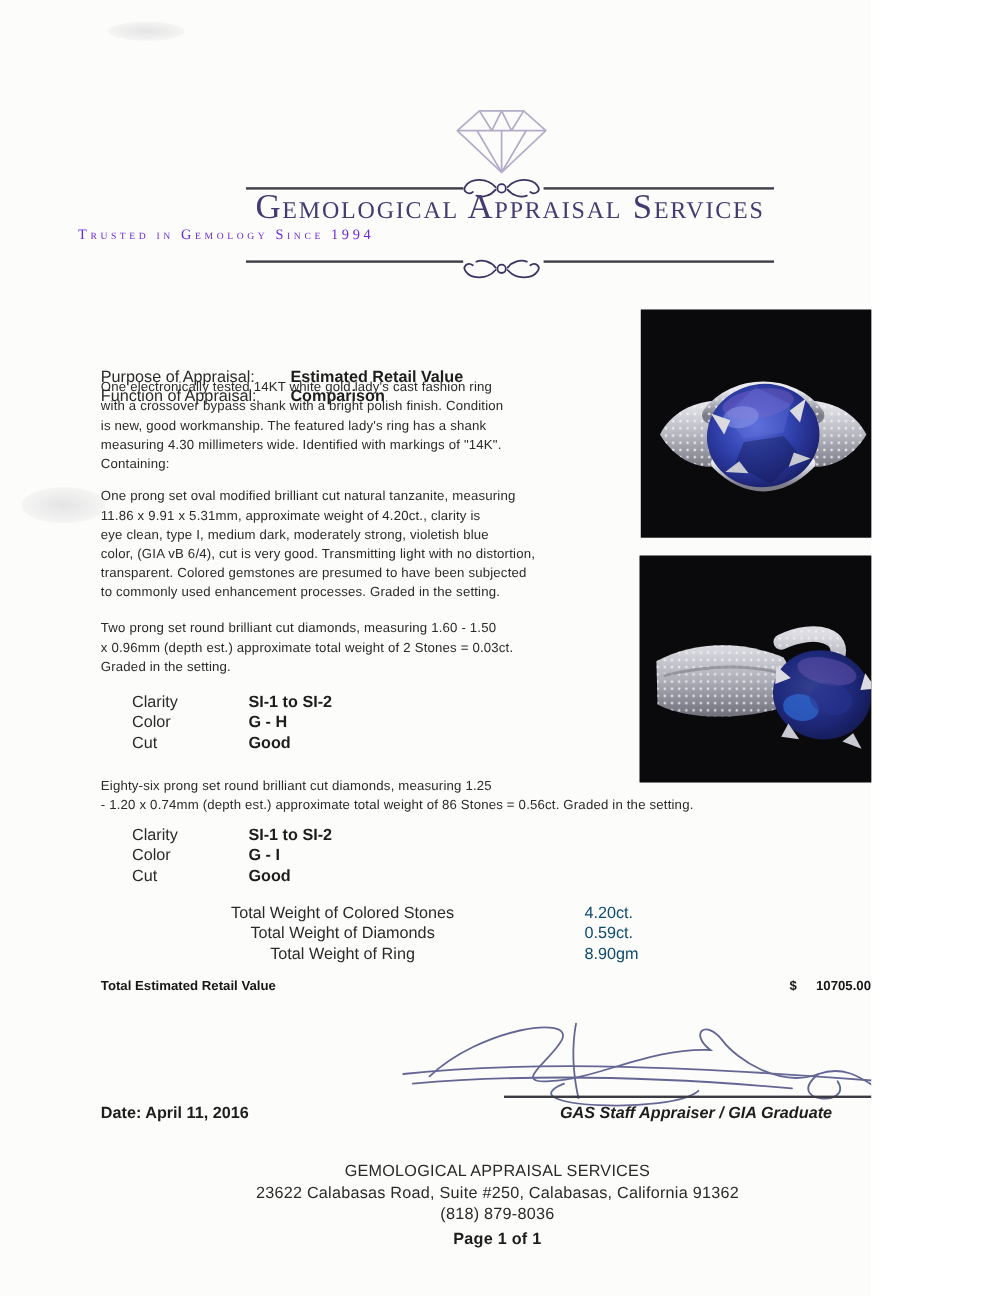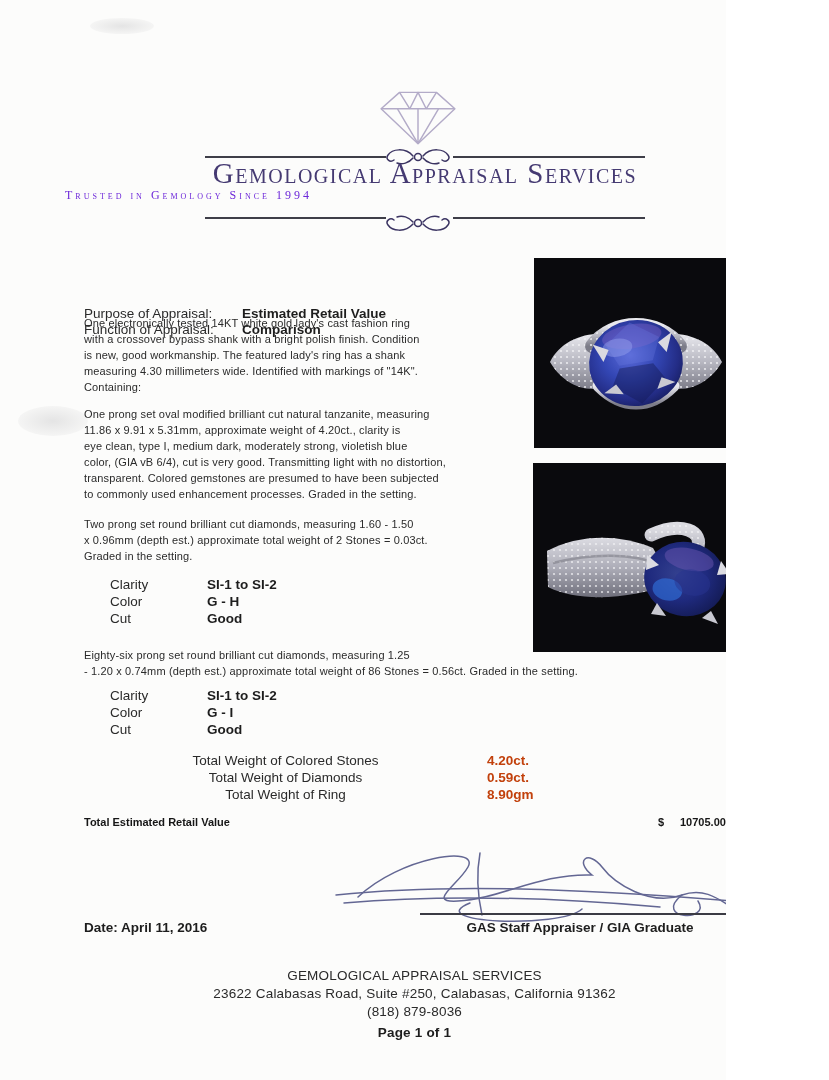--- a/index.html
+++ b/index.html
@@ -36,34 +36,34 @@
   .kv-row { display:flex; }
   .kv-label { width:158px; }
   .kv-value { font-weight:bold; color:#1d1d1d; }
   .grade-table { position:absolute; left:110px; font-size:13.5px; line-height:17.2px; }
   .grade-row { display:flex;align-items:center; }
   .grade-label { width:97px; }
   .grade-value { font-weight:bold; color:#1d1d1d; }
   .totals { position:absolute; left:84px; top:752px; font-size:13.5px; line-height:17.2px; }
   .total-row { display:flex;text-align:center; }
   .total-label { width:403px; }
-  .total-value { font-weight:bold; color:#c2410c; }
+  .total-value { font-weight:normal; color:#0c4a6e; }
   .retail-row { position:absolute; left:84px; top:816px; width:700px; font-size:11px; }
   .retail-label { font-weight:bold; color:#161616; }
   .retail-currency { position:absolute; left:574px; top:0; font-weight:bold; color:#161616; }
   .retail-amount { position:absolute; left:596px; top:0; font-weight:bold; color:#161616; }
   
   .photo { position:absolute; background:#0a0a0d; }
   .photo1 { left:534px; top:258px; width:204px; height:190px; }
   .photo2 { left:533px; top:463px; width:205px; height:189px; }
   
   .signature { position:absolute; left:330px; top:845px; }
   .sig-line { position:absolute; left:420px; top:913px; width:317px; height:2px; background:#3b3b44; }
   .appraiser-label { position:absolute; left:400px; top:920px; width:360px; text-align:center;
-                     font-size:13.5px; font-weight:bold; color:#1d1d1d; }
+                     font-size:13.5px; font-weight:bold; color:#1d1d1d;font-style:italic; }
   .date-label { position:absolute; left:84px; top:920px; font-size:13.5px; font-weight:bold; color:#1d1d1d; }
   .footer { position:absolute; left:0; top:967px; width:829px; text-align:center;
             font-size:13.5px; line-height:17.8px; letter-spacing:0.2px; }
   .footer .page-label { font-weight:bold; margin-top:4px; color:#1d1d1d; }
   
   .smudge { position:absolute; border-radius:50%; pointer-events:none;
             background:radial-gradient(ellipse at center, rgba(120,120,125,0.18), rgba(120,120,125,0)); }
   .smudge.s1 { left:90px; top:18px; width:64px; height:16px; }
   .smudge.s2 { left:18px; top:406px; width:70px; height:30px; }
   .smudge.s3 { left:745px; top:770px; width:60px; height:22px; opacity:.5; }

